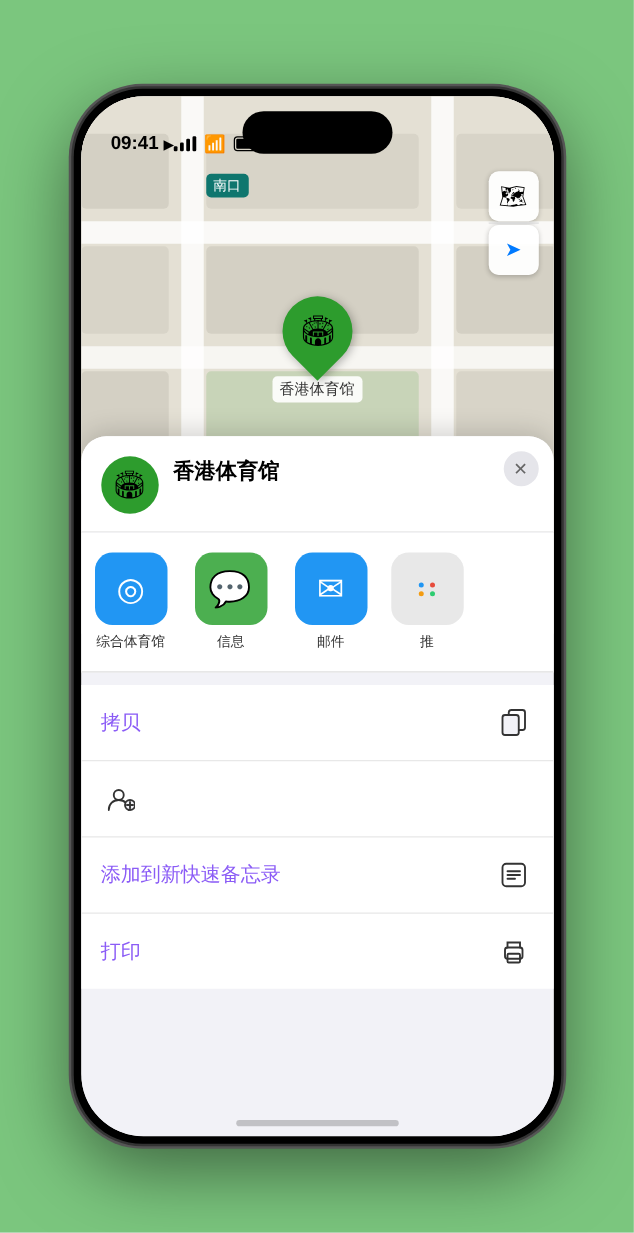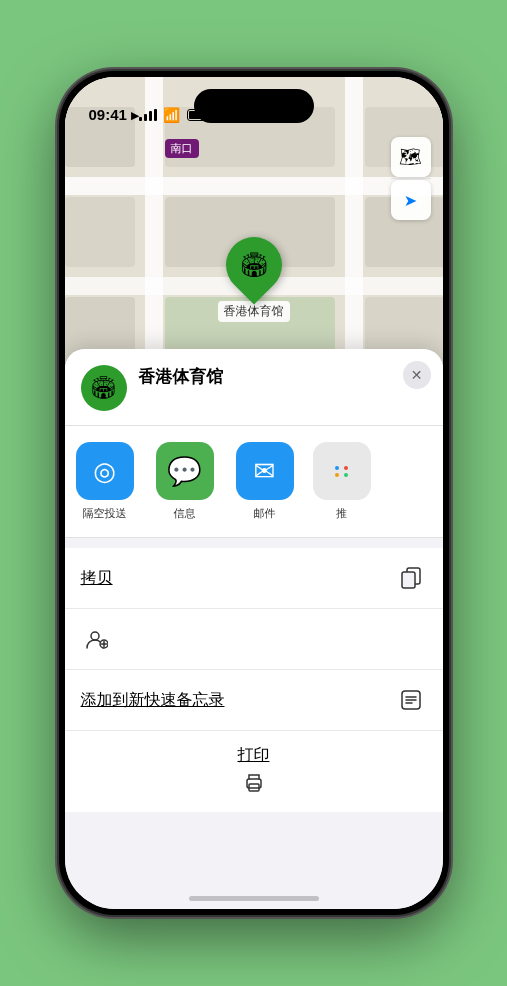--- a/index.html
+++ b/index.html
@@ -165,21 +165,21 @@
       align-items: center;
       justify-content: center;
       box-shadow: 0 1px 4px rgba(0,0,0,0.2);
       font-size: 18px;
     }
     
     .location-label {
       position: absolute;
       top: 62px;
       left: 100px;
-      background: #701a75;
+      background: #0f766e;
       color: #fff;
       font-size: 11px;
       padding: 2px 6px;
       border-radius: 4px;
       font-weight: 500;
     }
     
     .bottom-sheet {
       position: absolute;
       bottom: 0; left: 0; right: 0;
@@ -301,26 +301,24 @@
     }
     .action-row {
       display: flex;
       align-items: center;
       justify-content: space-between;
       padding: 14px 16px;
       border-bottom: 0.5px solid #e8e8e8;
     }
     .action-row:last-child {
       border-bottom: none;
-      flex-direction: column;
     }
     .action-label {
       font-size: 16px;
-      color: #000000;
-      text-decoration: underline;
+      color: #8b5cf6;
     }
     .action-icon {
       width: 32px;
       height: 32px;
       display: flex;
       align-items: center;
       justify-content: center;
       font-size: 20px;
       color: #333;
     }
@@ -412,21 +410,21 @@
         </div>
         <div class="close-btn">✕</div>
       </div>
 
       <div class="share-row">
 
         <div class="share-item">
           <div class="share-icon-wrap airdrop">
             <span style="color:#fff;font-size:26px;">◎</span>
           </div>
-          <span class="share-label">隔空投送</span>
+          <span class="share-label">综合体育馆</span>
         </div>
 
         <div class="share-item">
           <div class="share-icon-wrap messages">
             <span style="color:#fff;font-size:28px;">💬</span>
           </div>
           <span class="share-label">信息</span>
         </div>
 
         <div class="share-item">

